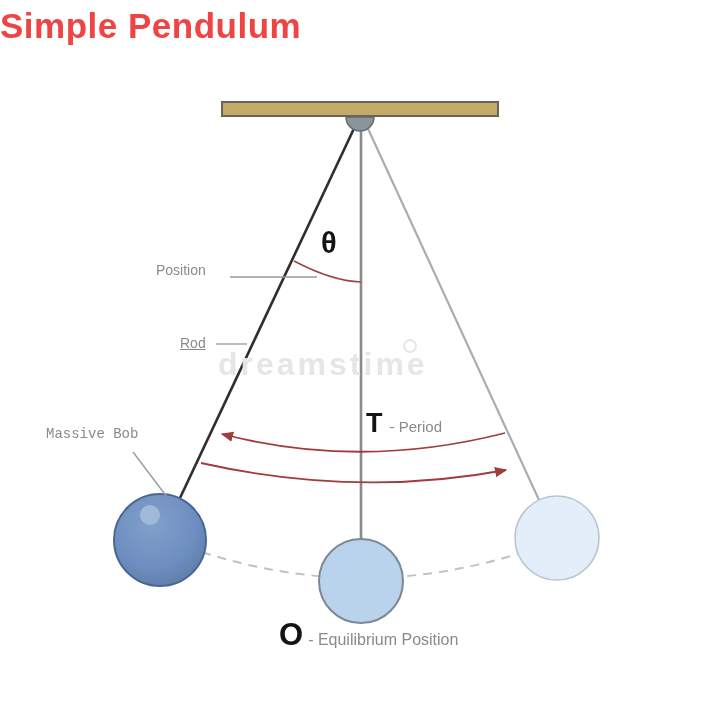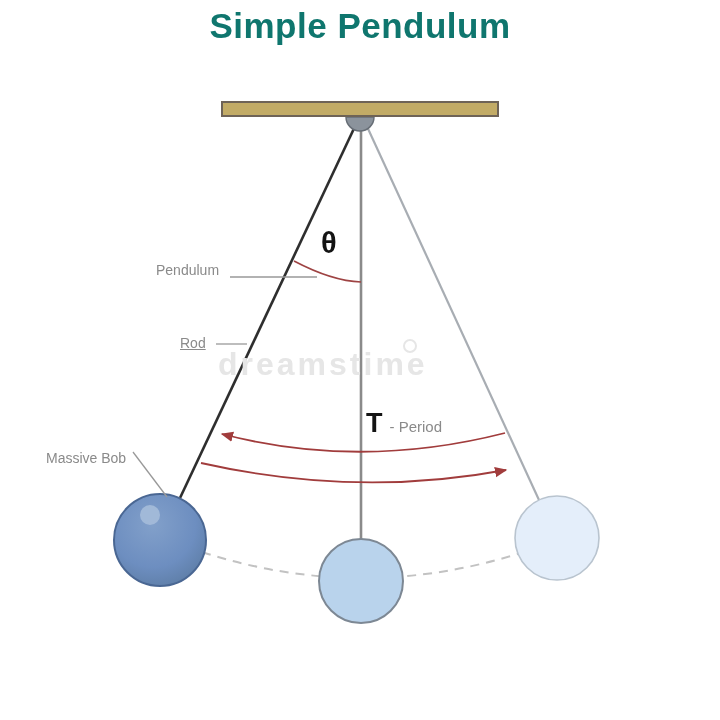--- a/index.html
+++ b/index.html
@@ -1,28 +1,28 @@
 <!DOCTYPE html>
 <html><head>
 <meta charset="utf-8">
 <style>
   html,body{margin:0;padding:0;background:#fff;}
   .canvas{
     position:relative;width:720px;height:720px;background:#ffffff;
     overflow:hidden;font-family:"Liberation Sans",sans-serif;margin:0 auto;
   }
   .title{
-    position:absolute;top:6px;left:0;width:100%;text-align:center;
-    font-size:35px;font-weight:600;color:#0f766e;letter-spacing:0.5px;
+    position:absolute;top:6px;left:0;width:100%;text-align:left;
+    font-size:35px;font-weight:600;color:#ef4444;letter-spacing:0.5px;
   }
   svg.diagram{position:absolute;left:0;top:0;width:720px;height:720px;}
   .lbl{position:absolute;color:#8a8a8a;font-size:14px;white-space:nowrap;}
   .lbl-amplitude{left:156px;top:262px;}
   .lbl-rod{left:180px;top:335px;text-decoration:underline;}
-  .lbl-massive-bob{left:46px;top:450px;}
+  .lbl-massive-bob{left:46px;top:426px;font-family:Liberation Mono, monospace;}
   .lbl-theta{left:321px;top:227px;font-size:29px;font-weight:600;color:#141414;}
   .lbl-period{left:366px;top:408px;}
   .lbl-period .sym{font-size:27px;font-weight:600;color:#141414;}
   .lbl-period .txt{font-size:15px;color:#8a8a8a;padding-left:7px;text-align:right;}
   .lbl-equilibrium{left:279px;top:617px;}
   .lbl-equilibrium .sym{font-size:31px;font-weight:600;color:#141414;}
   .lbl-equilibrium .txt{font-size:16px;color:#8a8a8a;padding-left:5px;}
   .watermark{
     position:absolute;left:218px;top:346px;font-size:32px;font-weight:bold;
     color:#e6e6e6;letter-spacing:3px;white-space:nowrap;
@@ -73,23 +73,26 @@
     <path d="M 201 463 Q 357 498 506 470" fill="none" stroke-width="1.8" marker-end="url(#arrowhead)" stroke="#a13c3c"></path>
 
     <line x1="230" y1="277" x2="317" y2="277" stroke="#999999" stroke-width="1.3"></line>
     <line x1="216" y1="344" x2="247" y2="344" stroke="#999999" stroke-width="1.3"></line>
     <line x1="133" y1="452" x2="167" y2="497" stroke="#999999" stroke-width="1.3"></line>
   </svg>
 
   <div class="watermark">dreamstime</div>
   <div class="watermark-ring"></div>
 
-  <div class="lbl lbl-amplitude">Pendulum</div>
+  <div class="lbl lbl-amplitude">Position</div>
   <div class="lbl lbl-rod">Rod</div>
   <div class="lbl lbl-massive-bob">Massive Bob</div>
   <div class="lbl lbl-theta">θ</div>
 
   <div class="lbl lbl-period">
     <span class="sym">T</span><span class="txt">- Period</span>
   </div>
 
+  <div class="lbl lbl-equilibrium">
+    <span class="sym">O</span><span class="txt">- Equilibrium Position</span>
+  </div>
 
 </div>
 
 </body></html>

